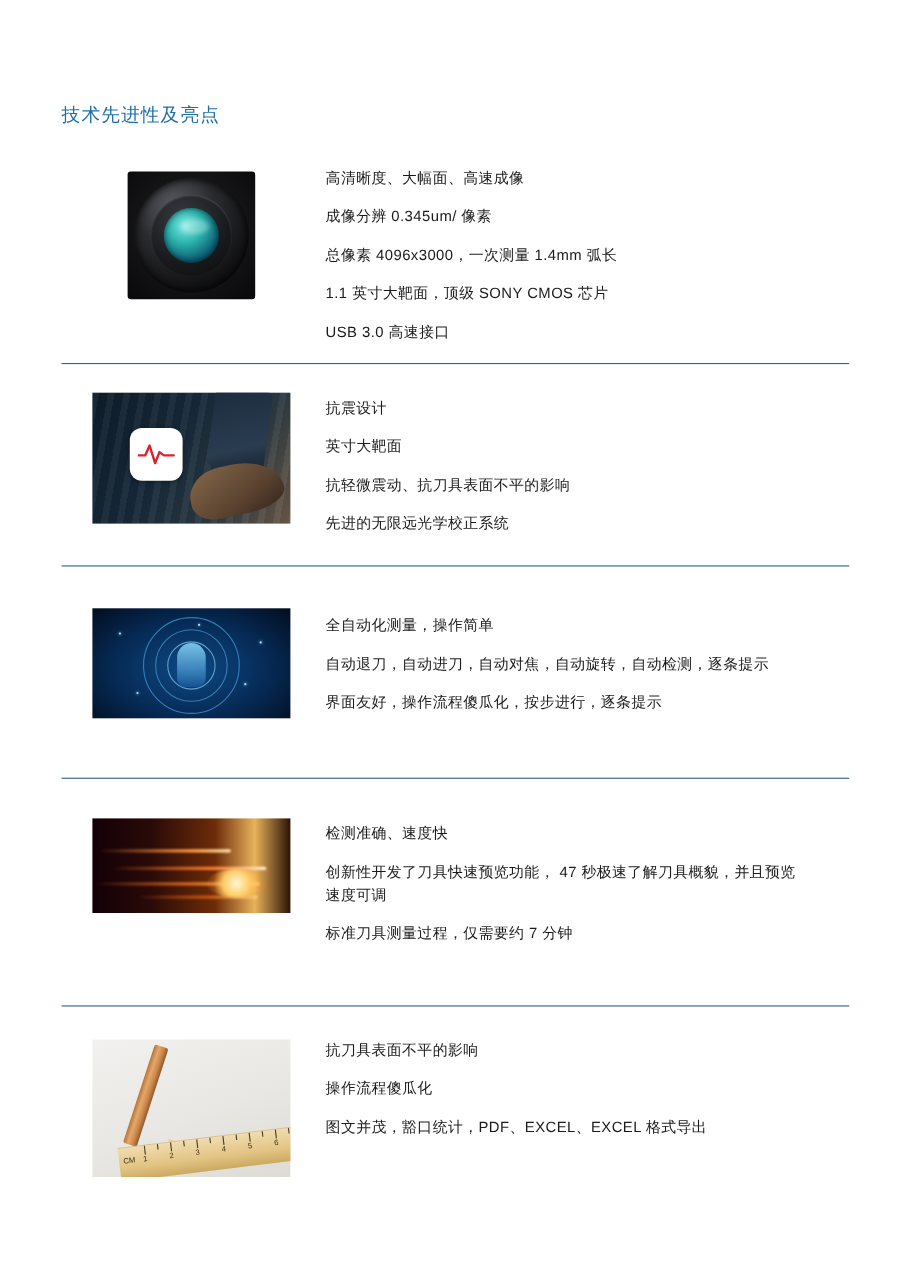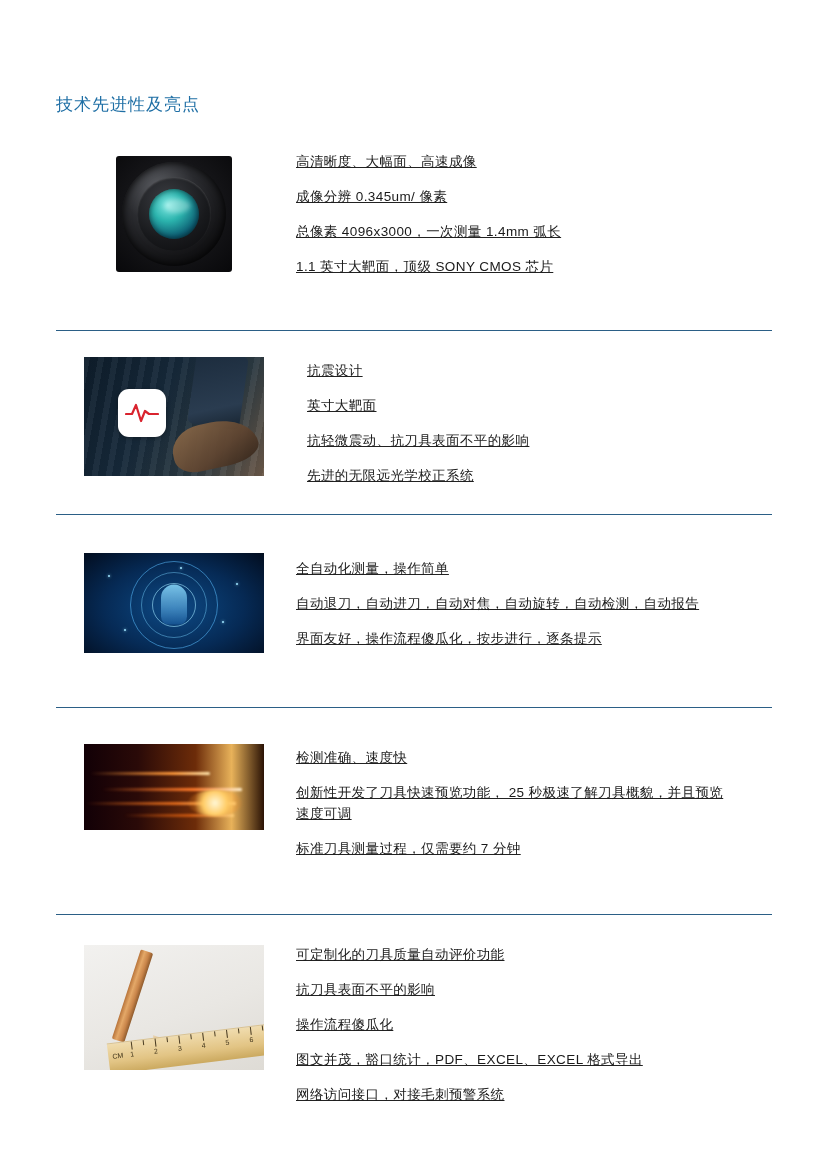--- a/index.html
+++ b/index.html
@@ -56,21 +56,20 @@
     align-items: flex-start;
   }
   .thumb {
     position: relative;
     overflow: hidden;
     display: block;
   }
   .text-col {
     flex: 1 1 auto;
     padding-left: 4px;
-    text-decoration: underline;
   }
   .text-col p {
     margin: 0 0 14px 0;
     font-size: 13.5px;
     line-height: 1.55;
     color: #1a1a1a;
     letter-spacing: 0.4px;
   }
   .text-col p:last-child {
     margin-bottom: 0;
@@ -288,26 +287,27 @@
           <div class="lens-glass">
             <div class="lens-highlight"></div>
           </div>
         </div>
       </div>
       <div class="text-col" style="padding-top:2px;">
         <p>高清晰度、大幅面、高速成像</p>
         <p>成像分辨 0.345um/ 像素</p>
         <p>总像素 4096x3000，一次测量 1.4mm 弧长</p>
         <p>1.1 英寸大靶面，顶级 SONY CMOS 芯片</p>
+        <p>USB 3.0 高速接口</p>
       </div>
     </div>
 
     <div class="divider" style="margin-top:8px;"></div>
 
-    <div class="section sec2" style="min-height:173px; padding-top:26px;gap:11px;">
+    <div class="section sec2" style="min-height:173px; padding-top:26px;">
       <div class="thumb-wrap">
         <div class="thumb">
           <div class="stripes"></div>
           <div class="leg"></div>
           <div class="shoe"></div>
           <div class="badge">
             <svg width="34" height="22" viewBox="0 0 34 22">
               <polyline points="1,12 7,12 11,3 16,19 20,9 24,12 33,12" fill="none" stroke="#d9232e" stroke-width="2.2" stroke-linecap="round" stroke-linejoin="round"></polyline>
             </svg>
           </div>
@@ -332,40 +332,40 @@
           <div class="figure"></div>
           <div class="spark" style="left:24px; top:22px;"></div>
           <div class="spark" style="left:152px; top:30px;"></div>
           <div class="spark" style="left:40px; top:76px;"></div>
           <div class="spark" style="left:138px; top:68px;"></div>
           <div class="spark" style="left:96px; top:14px;"></div>
         </div>
       </div>
       <div class="text-col" style="padding-top:6px;">
         <p>全自动化测量，操作简单</p>
-        <p>自动退刀，自动进刀，自动对焦，自动旋转，自动检测，自动报告</p>
+        <p>自动退刀，自动进刀，自动对焦，自动旋转，自动检测，逐条提示</p>
         <p>界面友好，操作流程傻瓜化，按步进行，逐条提示</p>
       </div>
     </div>
 
     <div class="divider" style="margin-top:22px;"></div>
 
     <div class="section sec4" style="min-height:192px; padding-top:36px;">
       <div class="thumb-wrap">
         <div class="thumb">
           <div class="trail" style="left:6px; top:28px; width:120px; background:linear-gradient(90deg, rgba(255,120,40,0) 0%, #ff9a3c 70%, #ffe7b0 100%);"></div>
           <div class="trail" style="left:18px; top:44px; width:140px; background:linear-gradient(90deg, rgba(255,80,20,0) 0%, #ff7a2a 65%, #fff0cf 100%);"></div>
           <div class="trail" style="left:2px; top:58px; width:150px; background:linear-gradient(90deg, rgba(200,60,10,0) 0%, #e06a1c 60%, #ffd98a 100%);"></div>
           <div class="trail" style="left:40px; top:70px; width:110px; background:linear-gradient(90deg, rgba(180,50,10,0) 0%, #c8560f 60%, #ffcf7a 100%);"></div>
           <div class="glow"></div>
         </div>
       </div>
       <div class="text-col" style="padding-top:4px;">
         <p>检测准确、速度快</p>
-        <p style="max-width:430px;">创新性开发了刀具快速预览功能， 25 秒极速了解刀具概貌，并且预览速度可调</p>
+        <p style="max-width:430px;">创新性开发了刀具快速预览功能， 47 秒极速了解刀具概貌，并且预览速度可调</p>
         <p>标准刀具测量过程，仅需要约 7 分钟</p>
       </div>
     </div>
 
     <div class="divider" style="margin-top:14px;"></div>
 
     <div class="section sec5" style="min-height:170px; padding-top:30px;">
       <div class="thumb-wrap">
         <div class="thumb">
           <div class="pencil"></div>
@@ -388,22 +388,20 @@
             <span class="tick" style="left:36px; height:5px;"></span>
             <span class="tick" style="left:60px; height:5px;"></span>
             <span class="tick" style="left:84px; height:5px;"></span>
             <span class="tick" style="left:108px; height:5px;"></span>
             <span class="tick" style="left:132px; height:5px;"></span>
             <span class="tick" style="left:156px; height:5px;"></span>
           </div>
         </div>
       </div>
       <div class="text-col" style="padding-top:0px;">
-        <p>可定制化的刀具质量自动评价功能</p>
         <p>抗刀具表面不平的影响</p>
         <p>操作流程傻瓜化</p>
         <p>图文并茂，豁口统计，PDF、EXCEL、EXCEL 格式导出</p>
-        <p>网络访问接口，对接毛刺预警系统</p>
       </div>
     </div>
 
   </div>
 </div>
 
 </body></html>

